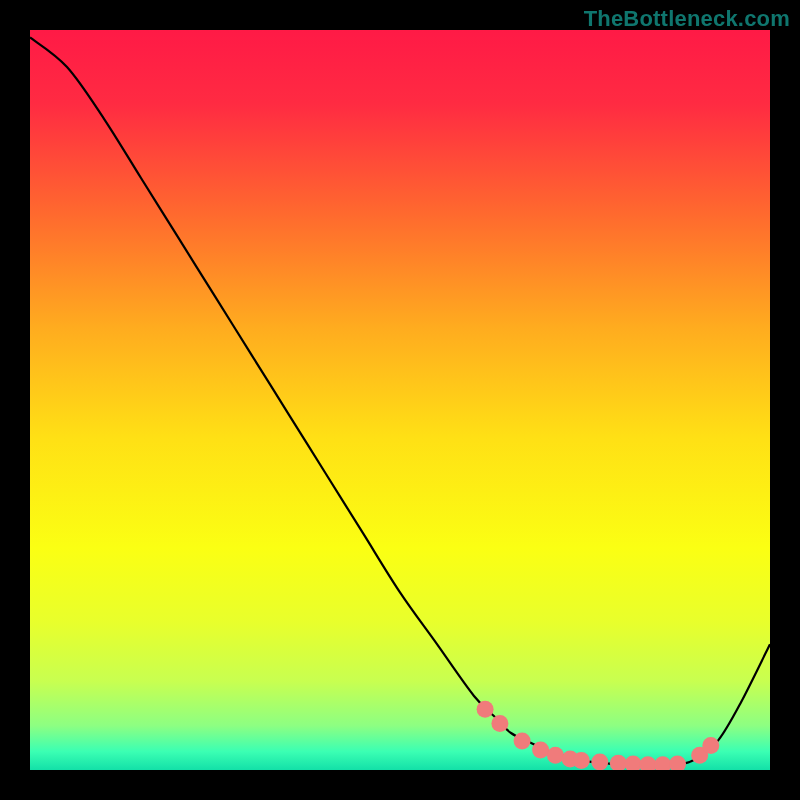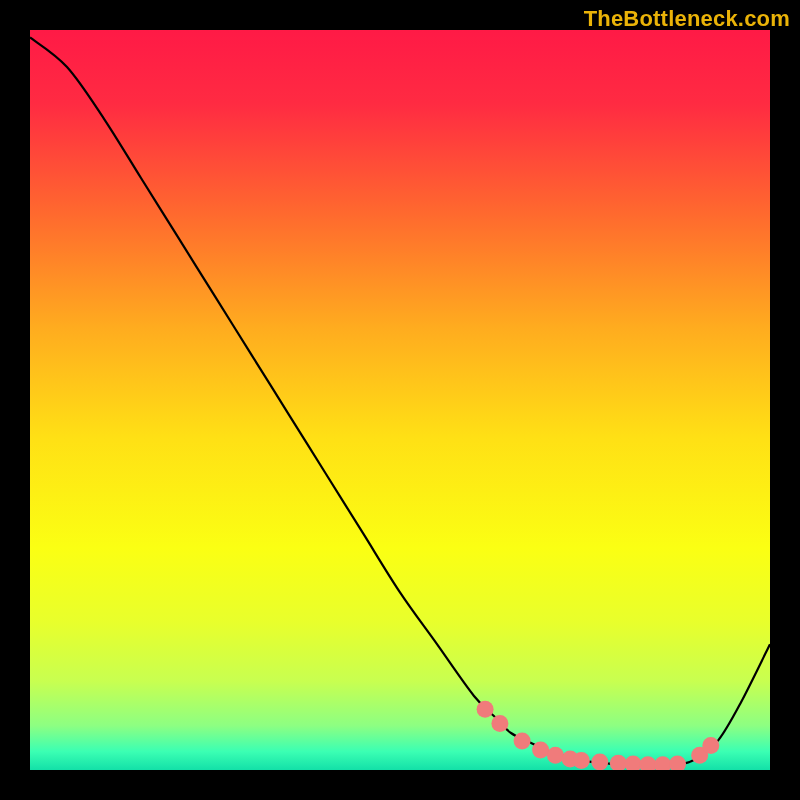--- a/index.html
+++ b/index.html
@@ -14,21 +14,21 @@
   .frame {
     position: relative;
     width: 800px;
     height: 800px;
     background: #000;
   }
   .watermark {
     position: absolute;
     top: 6px;
     right: 10px;
-    color: #eab308;
+    color: #0f766e;
     font-size: 22px;
     font-weight: 600;
     letter-spacing: 0.2px;
   }
   svg {
     position: absolute;
     left: 0;
     top: 0;
   }
 </style>

